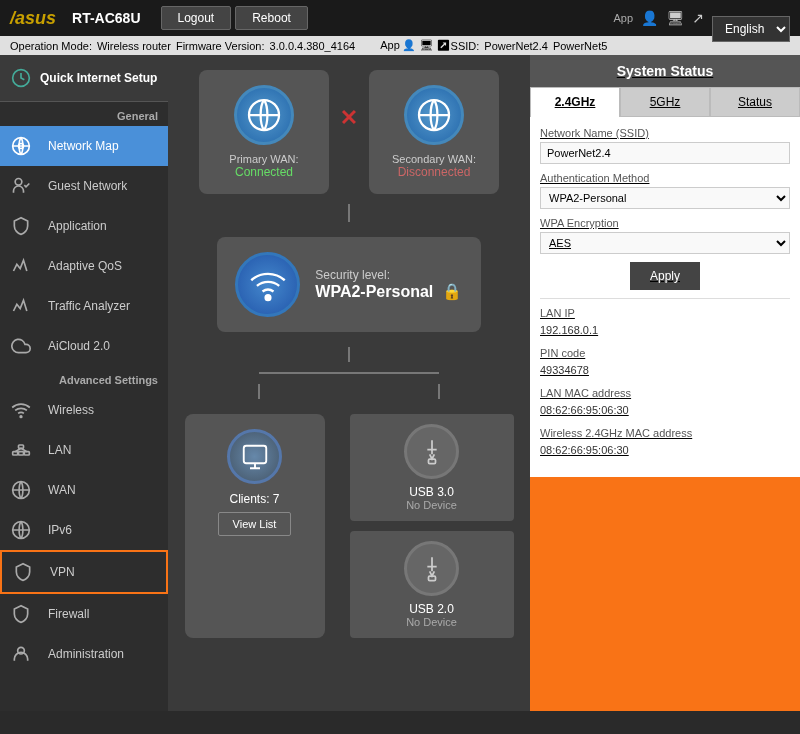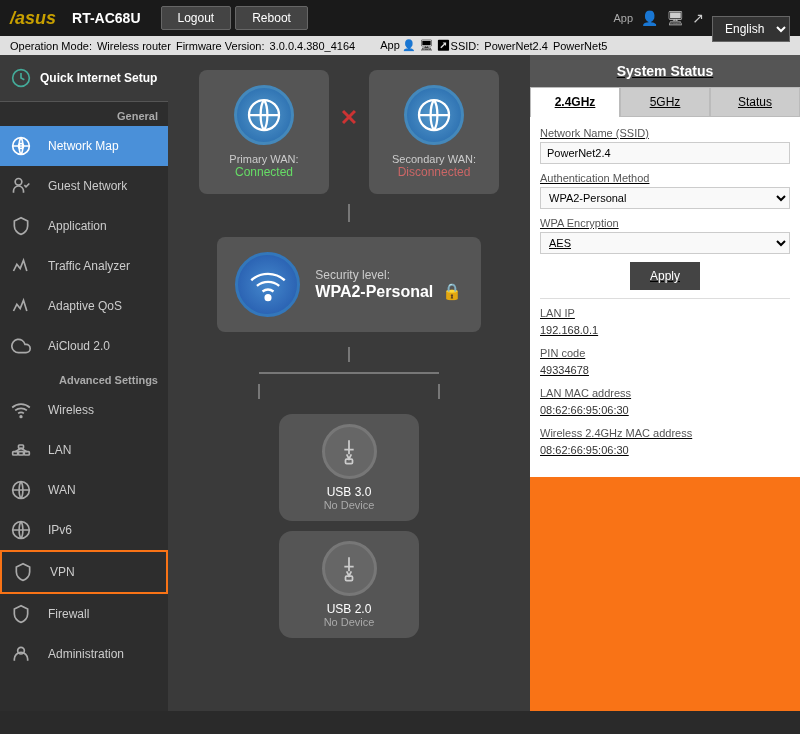--- a/index.html
+++ b/index.html
@@ -261,25 +261,25 @@
       border-radius: 2px;
       margin-top: 6px;
     }
     .usb-boxes {
       display: flex;
       flex-direction: column;
       gap: 10px;
     }
     .usb-box-small {
       background: #555;
-      border-radius: 13px;
+      border-radius: 4px;
       padding: 10px 15px;
       text-align: center;
       color: #fff;
-      width: 140px;
+      width: 164px;
     }
 
     
     .right-panel {
       width: 270px;
       background: #f97316;
       flex-shrink: 0;
       overflow-y: auto;
       text-decoration: underline;
     }
@@ -461,30 +461,30 @@
       </div>
       <span>Application</span>
     </div>
 
     <div class="sidebar-item">
       <div class="sidebar-icon">
         <svg viewBox="0 0 24 24" fill="none" stroke="#aaa" stroke-width="2">
             <path d="M3 18l4-8 4 5 4-10 4 13"></path>
           </svg>
       </div>
+      <span>Adaptive QoS</span>
+    </div>
+
+    <div class="sidebar-item">
+      <div class="sidebar-icon">
+        <svg viewBox="0 0 24 24" fill="none" stroke="#aaa" stroke-width="2">
+            <path d="M3 18l4-8 4 5 4-10 4 13"></path>
+          </svg>
+      </div>
       <span>Traffic Analyzer</span>
-    </div>
-
-    <div class="sidebar-item">
-      <div class="sidebar-icon">
-        <svg viewBox="0 0 24 24" fill="none" stroke="#aaa" stroke-width="2">
-            <path d="M3 18l4-8 4 5 4-10 4 13"></path>
-          </svg>
-      </div>
-      <span>Adaptive QoS</span>
     </div>
 
 
     <div class="sidebar-item">
       <div class="sidebar-icon">
         <svg viewBox="0 0 24 24" fill="none" stroke="#aaa" stroke-width="2">
             <path d="M18 10h-1.26A8 8 0 1 0 9 20h9a5 5 0 0 0 0-10z"></path>
           </svg>
       </div>
       <span>AiCloud 2.0</span>
@@ -628,20 +628,33 @@
       <div style="display:flex; justify-content:center; position:relative; height:2px;">
         <div style="width:180px; height:2px; background:#777;"></div>
       </div>
       <div style="display:flex; justify-content:center; gap:178px;">
         <div style="width:2px; height:15px; background:#777;"></div>
         <div style="width:2px; height:15px; background:#777;"></div>
       </div>
 
       <div class="bottom-row">
 
+        <div class="client-box">
+          <div class="client-icon">
+            <svg width="30" height="30" viewBox="0 0 24 24" fill="none" stroke="#fff" stroke-width="1.5">
+              <rect x="3" y="3" width="18" height="14" rx="2"></rect>
+              <path d="M8 21h8M12 17v4"></path>
+            </svg>
+          </div>
+          <div>
+            <span>Clients:</span>
+            <span>7</span>
+          </div>
+          <button class="view-list-btn">View List</button>
+        </div>
 
         <div class="usb-boxes">
 
           <div class="usb-box-small">
             <div class="usb-icon">
               <svg width="28" height="28" viewBox="0 0 24 24" fill="none" stroke="#ccc" stroke-width="1.5">
                 <path d="M12 2v12M8 10h8M10 14l2 4 2-4"></path>
                 <rect x="9" y="18" width="6" height="4" rx="1" stroke="#ccc"></rect>
               </svg>
             </div>

